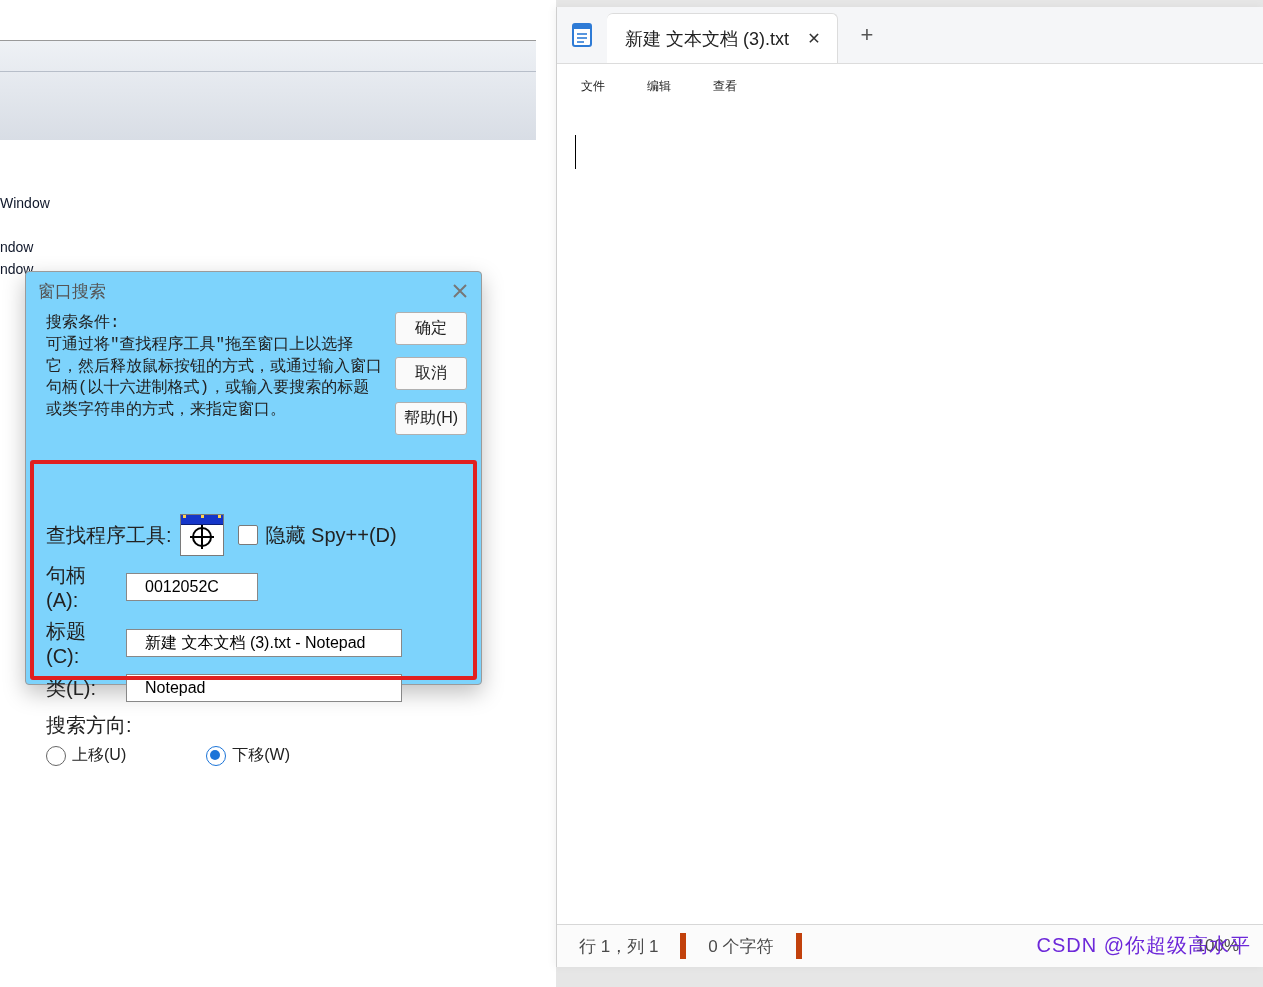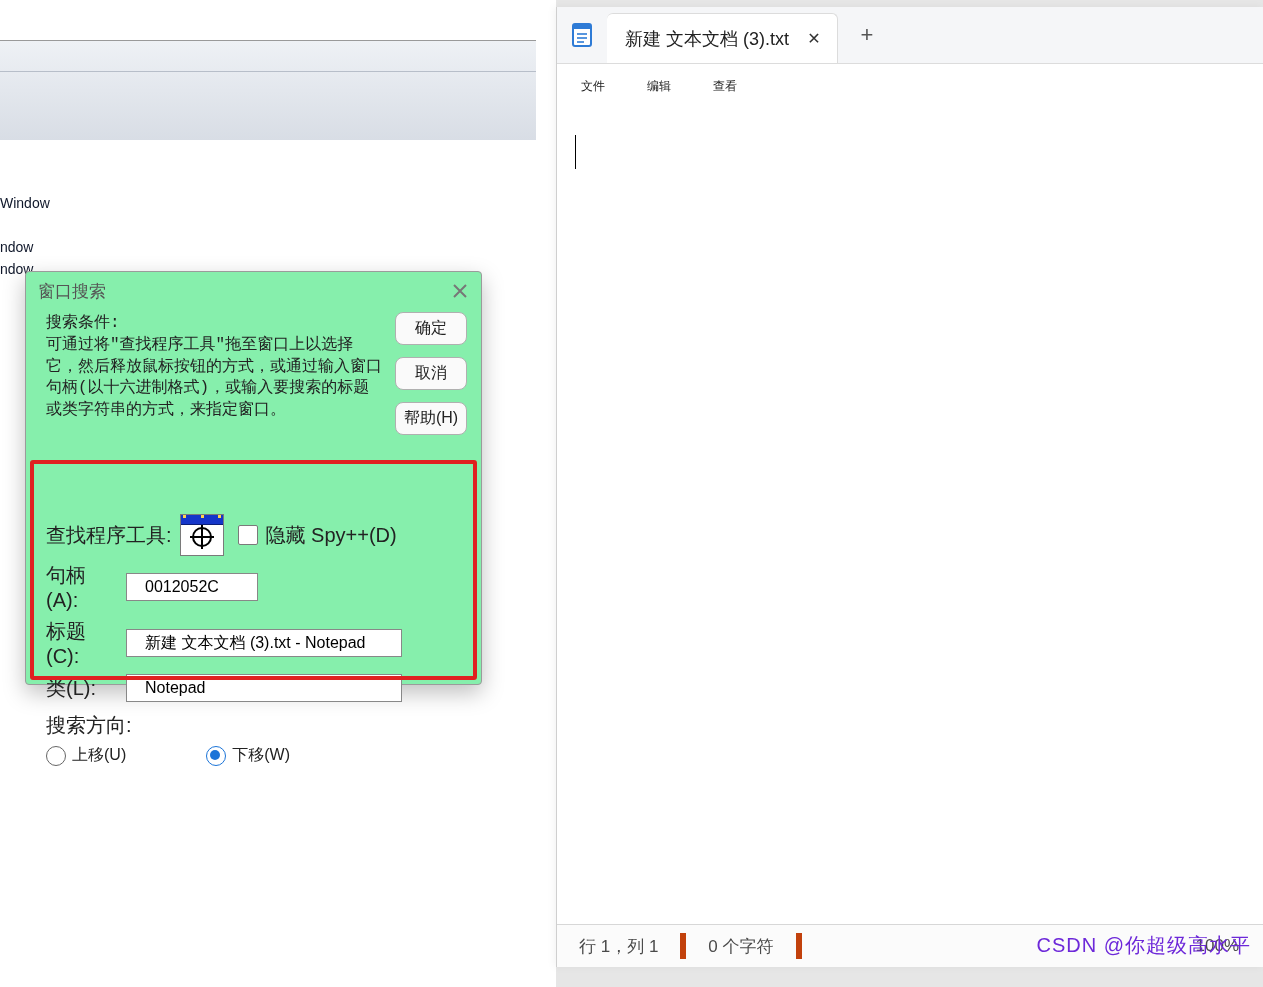--- a/index.html
+++ b/index.html
@@ -7,35 +7,35 @@
   
   .bg-spy{position:absolute;left:0;top:0;width:556px;height:987px;background:#fff;}
   .bg-spy .white-top{position:absolute;left:0;top:0;right:20px;height:40px;background:#fff;border-bottom:1px solid #999;}
   .bg-spy .toolbar-strip{position:absolute;left:0;top:41px;right:20px;height:99px;
     background:linear-gradient(#eef1f5,#d8dde5);border-bottom:1px solid #9aa1ac;}
   .bg-spy .toolbar-strip::before{content:"";position:absolute;left:0;right:0;top:30px;height:1px;background:#b7bec9;}
   .bg-spy .client{position:absolute;left:0;top:140px;right:20px;bottom:0;background:#fff;}
   .bg-spy .txt{position:absolute;font-size:14px;color:#0f172a;}
   
   .dlg{position:absolute;left:25px;top:271px;width:455px;height:412px;
-    background:#86efac;border:1px solid #9b9b9b;border-radius:4px;
+    background:#7dd3fc;border:1px solid #9b9b9b;border-radius:4px;
     box-shadow:0 8px 22px rgba(0,0,0,.25);font-size:16px;color:#222;}
   .dlg .titlebar{display:flex;align-items:center;justify-content:space-between;
     padding:6px 8px 4px 12px;color:#555;font-size:17px;}
   .dlg .close-x{width:26px;height:26px;display:flex;align-items:center;justify-content:center;
     border-radius:3px;cursor:pointer;color:#555;}
   .dlg .close-x svg{width:14px;height:14px;stroke:#777;stroke-width:2;fill:none;}
   .dlg .body{position:relative;padding:0 14px 10px 20px;}
   .dlg .desc-row{display:flex;gap:12px;}
   .dlg .desc-col{flex:1;min-width:0;font-family:Liberation Mono, monospace;}
   .dlg .desc-col .hdr{font-size:16px;margin:4px 0 2px;color:#222;}
   .dlg .desc-col .para{font-size:16px;line-height:1.35;color:#222;}
   .dlg .btn-col{display:flex;flex-direction:column;gap:12px;padding-top:4px;}
   .dlg button.win{width:72px;height:33px;background:#fafafa;border:1px solid #b0b0b0;
-    border-radius:8px;font-size:16px;cursor:pointer;color:#222;font-family:inherit;}
+    border-radius:3px;font-size:16px;cursor:pointer;color:#222;font-family:inherit;}
   
   .redbox{position:absolute;left:4px;right:4px;top:188px;bottom:4px;
     border:4px solid #e02020;border-radius:3px;pointer-events:none;}
   .form-area{position:absolute;left:20px;top:200px;right:20px;}
   .frow{display:flex;align-items:center;gap:8px;margin:6px 0;}
   .frow label{font-size:20px;color:#222;}
   .finder-tool{width:42px;height:40px;border:1px solid #7a7a7a;background:#fff;position:relative;}
   .finder-tool::before{content:"";position:absolute;left:0;right:0;top:0;height:9px;
     background:#1536c9;border-bottom:1px solid #0b1e78;}
   .finder-dot{position:absolute;width:3px;height:3px;background:#ffd34d;top:0;}

